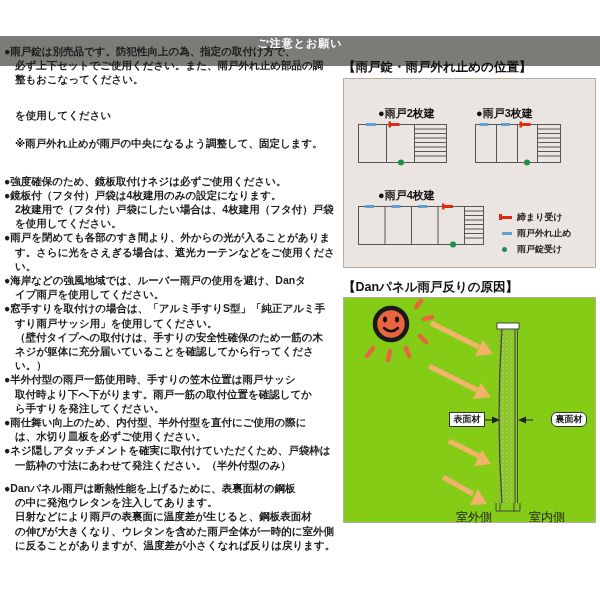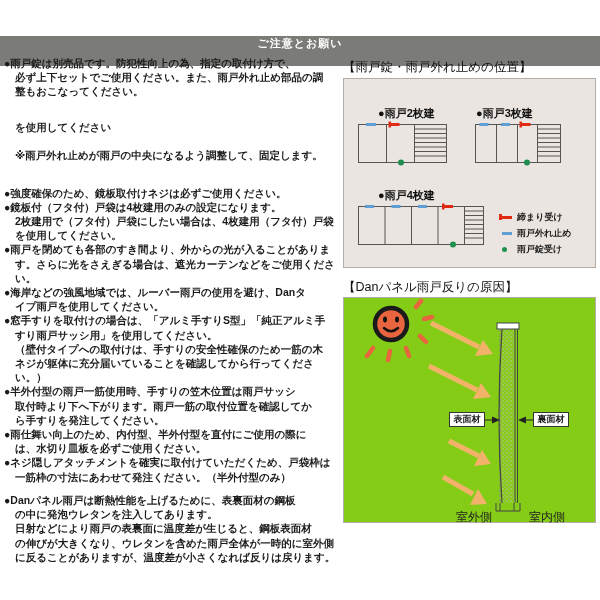--- a/index.html
+++ b/index.html
@@ -6,28 +6,28 @@
   html,body { width:600px; height:600px; background:#fff; overflow:hidden;
     font-family:"Liberation Sans","DejaVu Sans",sans-serif; color:#1c1c1c; }
   .page { position:relative; width:600px; height:600px; }
 
   
   .header-bar { position:absolute; left:0; top:36px; width:600px; height:30px;
     background:#7b7b78; color:#fff; font-size:11px; font-weight:bold;
     text-align:center; line-height:15px; letter-spacing:1px; }
 
   
-  .notes { position:absolute; left:4px; top:56px; width:339px;
+  .notes { position:absolute; left:4px; top:44px; width:339px;
     font-size:10.5px; font-weight:bold; line-height:14.2px; }
   .para { white-space:pre-line; padding-left:11px; text-indent:-11px; }
   .adjust { margin-left:11px; margin-top:7px; white-space:pre-line; }
   .mt9 { margin-top:9px; }
 
   
-  .rc-heading { position:absolute; width:253px; font-size:12.5px; font-weight:normal; color:#111; }
+  .rc-heading { position:absolute; width:253px; font-size:12.5px; font-weight:bold; color:#111; }
   #h1 { left:343px; top:59px; }
   #h2 { left:343px; top:279px; }
 
   .box1 { position:absolute; left:343px; top:78px; width:253px; height:190px;
     background:#ebe5e1; border:1px solid #b3aca7; }
   .box2 { position:absolute; left:343px; top:297px; width:253px; height:226px;
     background:#84cc16; border:1px solid #b3aca7; }
 
   .diag-label { position:absolute; font-size:11px; font-weight:bold; color:#111; white-space:nowrap; }
   .diag { position:absolute; }
@@ -240,18 +240,18 @@
 
       <g stroke="#222" fill="#222">
         <line x1="141" y1="122" x2="149" y2="122" stroke-width="1"></line>
         <polygon points="156,122 148,118.5 148,125.5" stroke="none"></polygon>
         <line x1="189" y1="122" x2="181" y2="122" stroke-width="1"></line>
         <polygon points="174,122 182,118.5 182,125.5" stroke="none"></polygon>
       </g>
     </svg>
 
     <div class="small-box-label" style="left:105px; top:114px;">表面材</div>
-    <div class="small-box-label" style="left:189px; top:114px;">裏面材</div>
+    <div class="small-box-label" style="left:207px; top:114px;border-radius:6px;">裏面材</div>
     <div class="side-label" style="left:112px; top:211px;">室外側</div>
     <div class="side-label" style="left:185px; top:211px;">室内側</div>
   </div>
 
 </div>
 
 </body></html>

